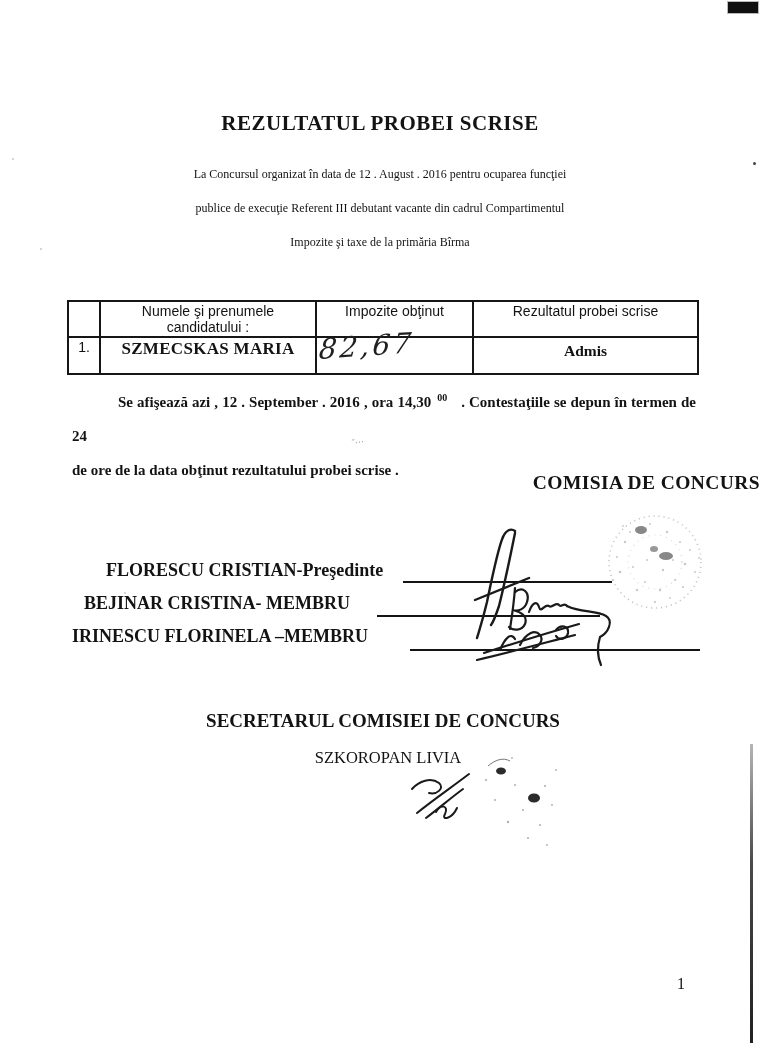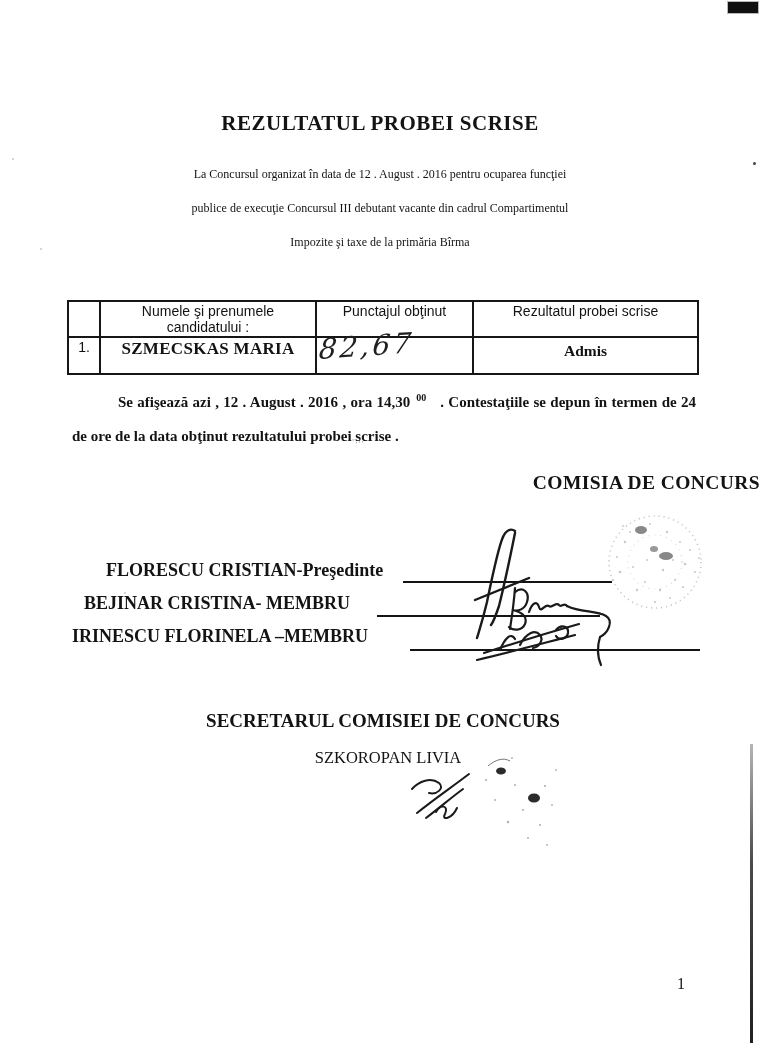--- a/index.html
+++ b/index.html
@@ -81,52 +81,52 @@
   <div class="speck dark" style="left:753px;top:162px;"></div>
   <div class="speck" style="left:12px;top:158px;"></div>
   <div class="speck" style="left:40px;top:248px;"></div>
   <div class="speck" style="left:124px;top:592px;"></div>
   <div class="smudge" style="left:352px;top:437px;">˝⋯</div>
 
   <div class="doc-title">REZULTATUL PROBEI SCRISE</div>
 
   <div class="intro">
     <div>La Concursul organizat în data de 12 . August  . 2016 pentru ocuparea funcţiei</div>
-    <div>publice de execuţie Concursul III debutant  vacante din cadrul Compartimentul</div>
+    <div>publice de execuţie Referent III debutant  vacante din cadrul Compartimentul</div>
     <div>Impozite şi taxe de la primăria Bîrma</div>
   </div>
 
   <div class="table-wrap">
     <table class="results">
       <colgroup>
           <col style="width:32px">
           <col style="width:216px">
           <col style="width:157px">
           <col style="width:225px">
         </colgroup>
       <tbody>
           <tr>
         <th></th>
         <th>Numele şi prenumele candidatului :</th>
-        <th>Punctajul obţinut</th>
+        <th>Impozite obţinut</th>
         <th>Rezultatul probei scrise</th>
       </tr>
       <tr class="data-row">
         <td class="cell-num">1.</td>
         <td class="cell-name">SZMECSKAS MARIA</td>
         <td></td>
         <td class="cell-result">Admis</td>
       </tr>
     </tbody>
       </table>
     <div class="score-hand">82,67</div>
   </div>
 
   <div class="notice">
-    <div class="l1"><span>Se afişează azi , 12 . August  . 2016 , ora 14,30</span><sup>00</sup><span>. Contestaţiile se depun în termen de 24</span></div>
+    <div class="l1"><span>Se afişează azi , 12 . September  . 2016 , ora 14,30</span><sup>00</sup><span>. Contestaţiile se depun în termen de 24</span></div>
     <div>de ore de la data obţinut rezultatului probei scrise .</div>
   </div>
 
   <div class="commission-heading">COMISIA DE CONCURS</div>
 
   <div class="sig-label" style="left:76px;top:560px;margin-left:30px;">FLORESCU CRISTIAN-Preşedinte</div>
   <div class="sig-label" style="left:84px;top:593px;">BEJINAR CRISTINA- MEMBRU</div>
   <div class="sig-label" style="left:72px;top:626px;">IRINESCU FLORINELA –MEMBRU</div>
   <div class="sig-line" style="left:403px;top:581px;width:209px;"></div>
   <div class="sig-line" style="left:377px;top:615px;width:223px;"></div>

